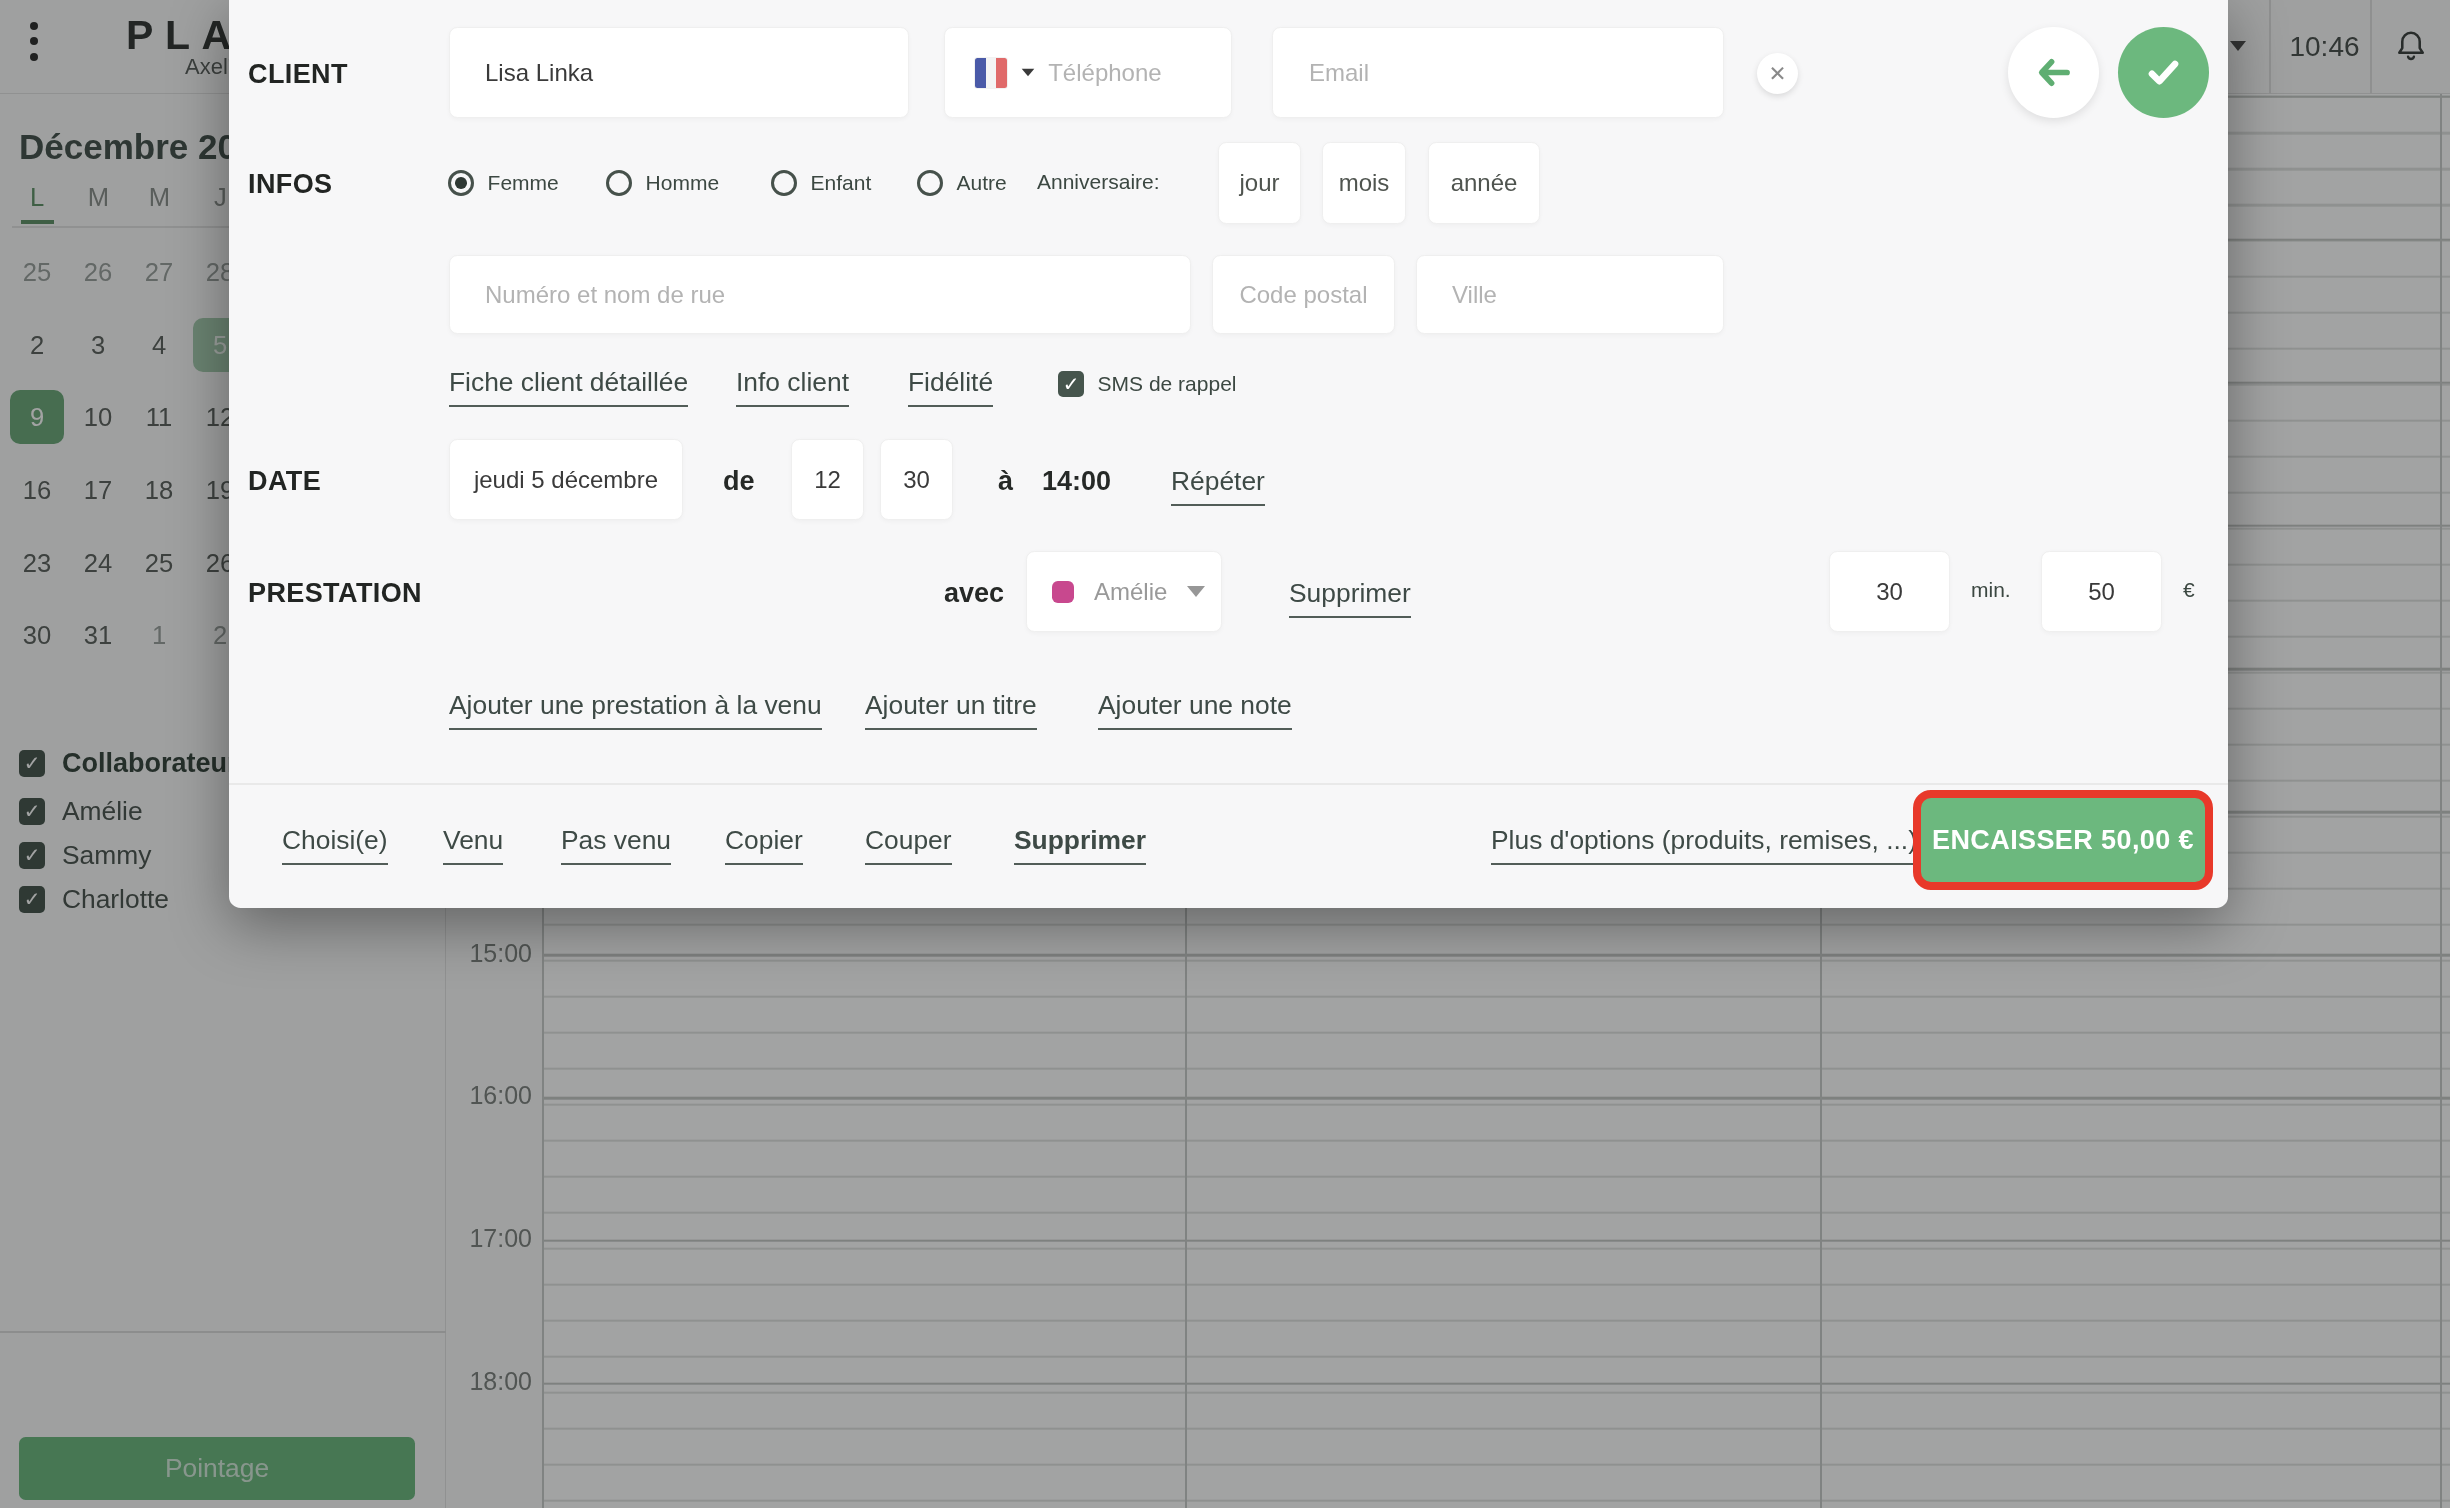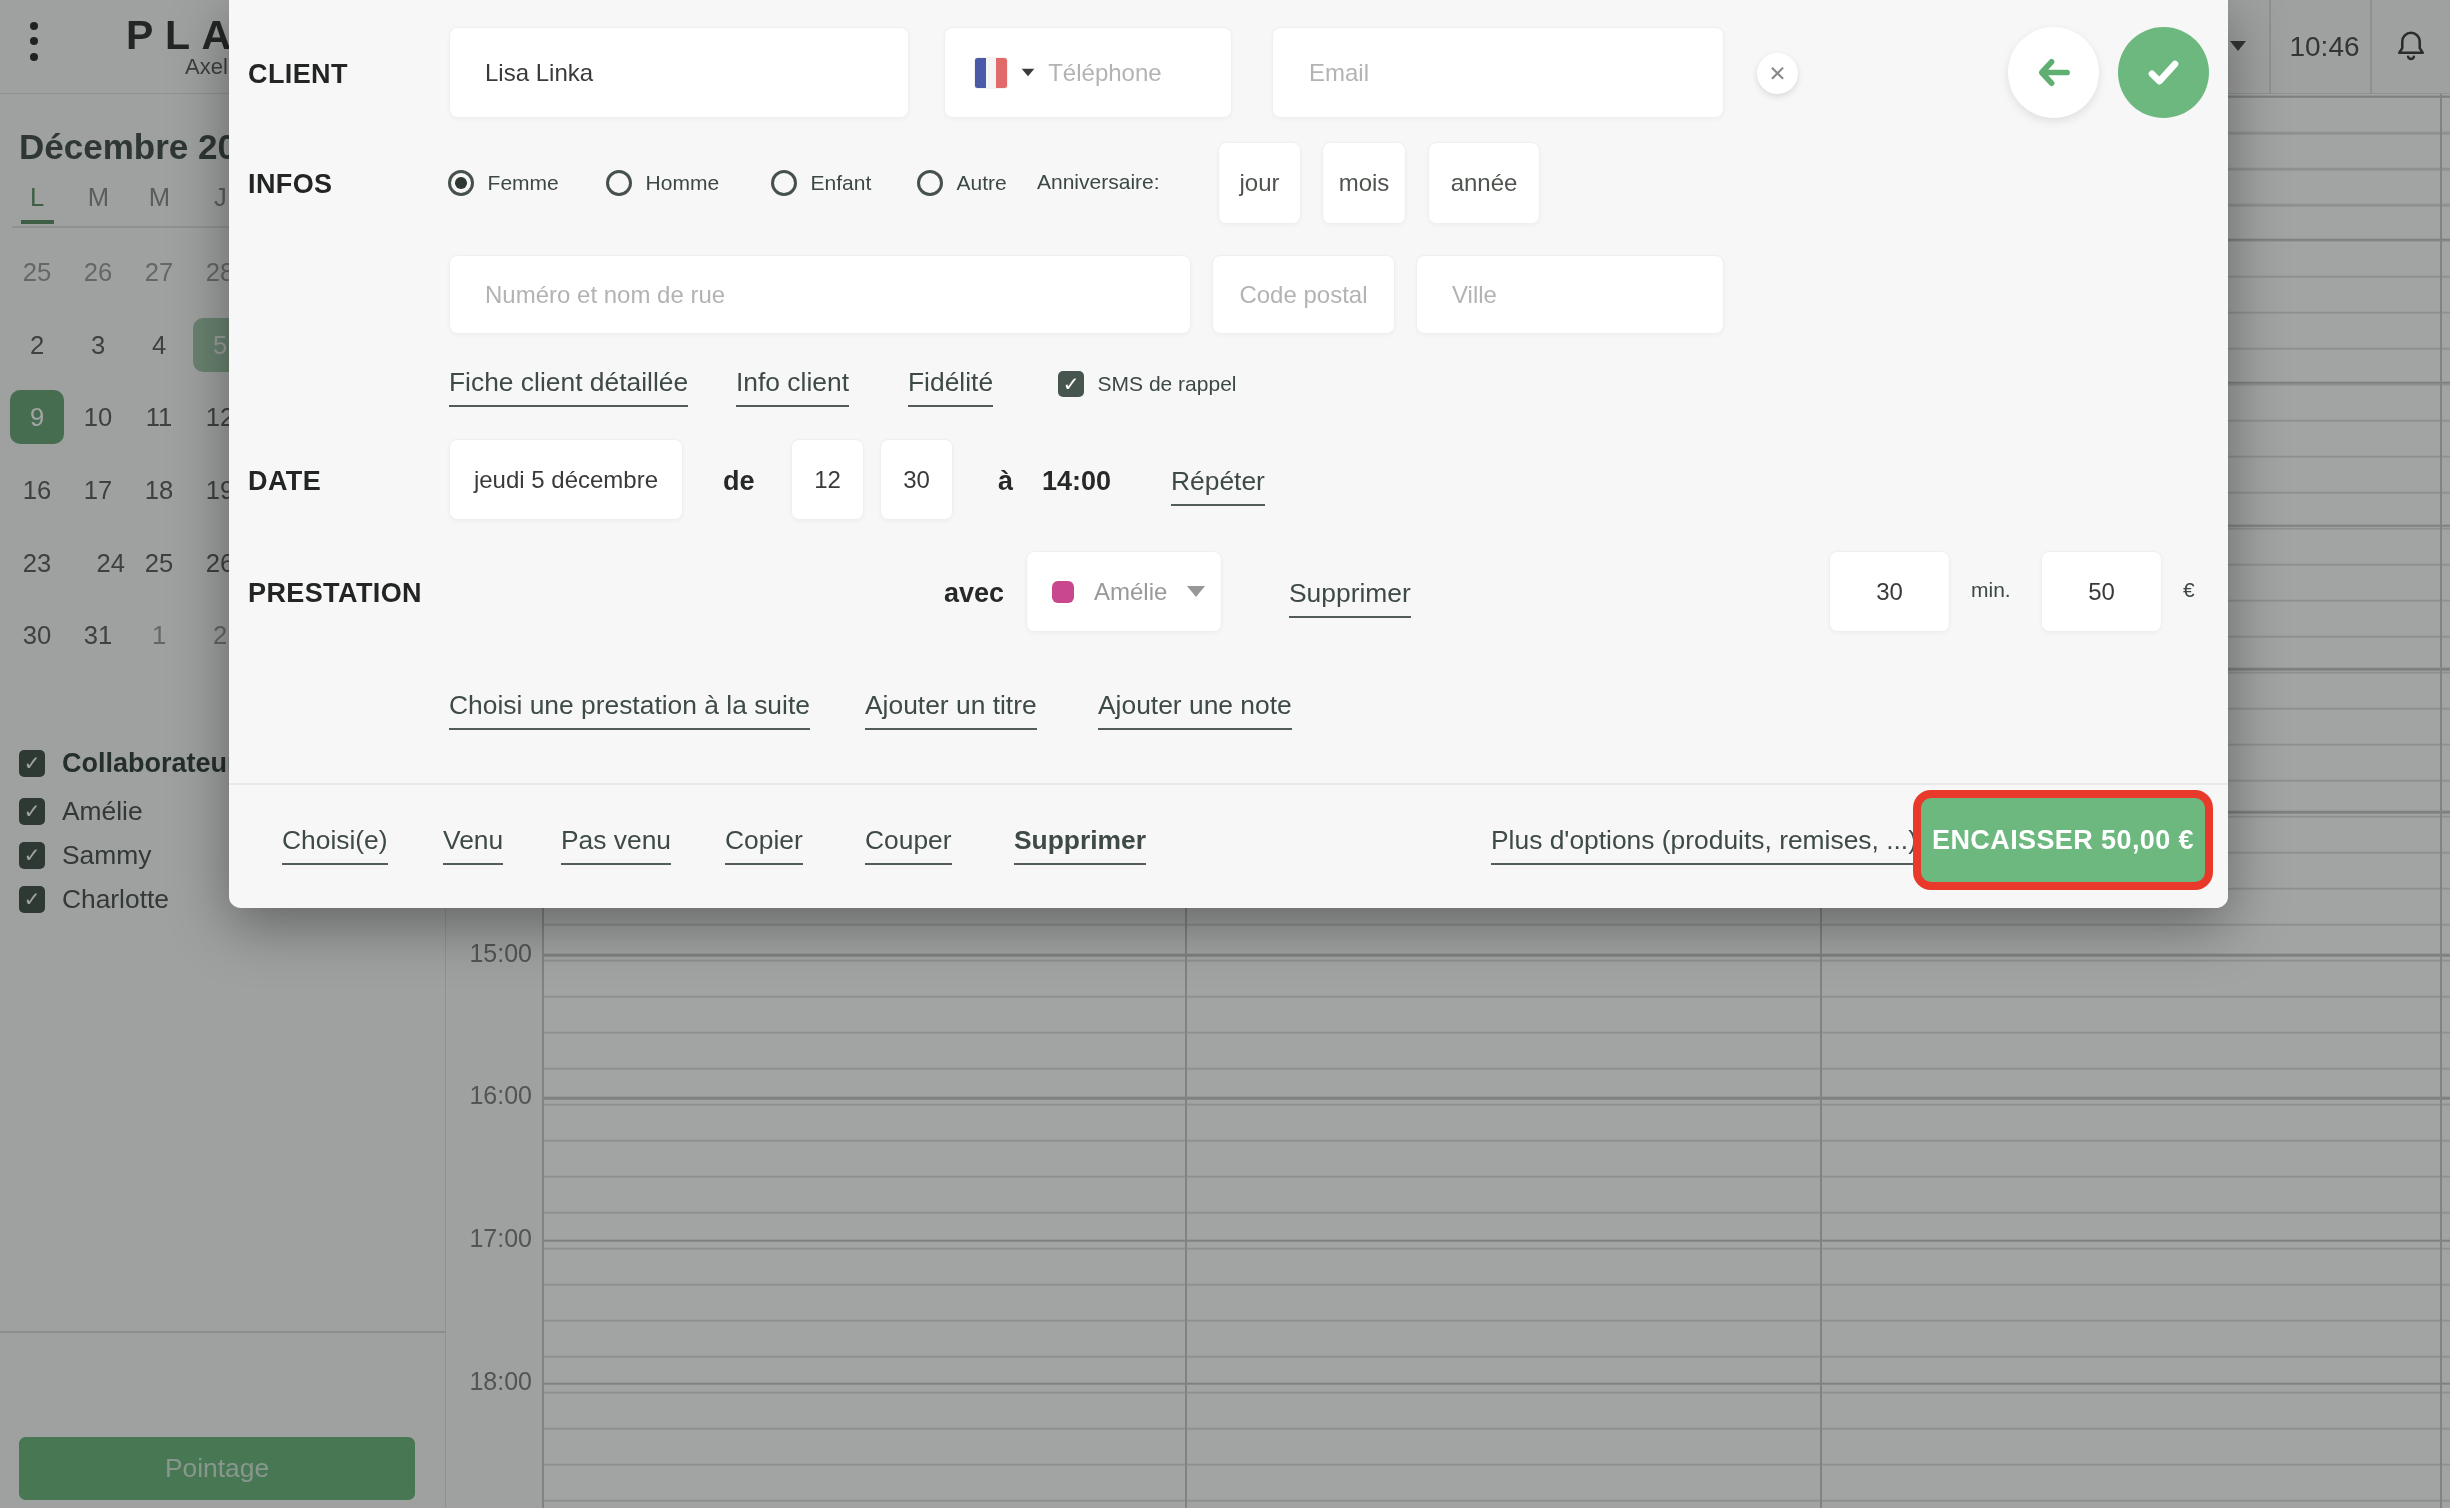--- a/index.html
+++ b/index.html
@@ -138,21 +138,21 @@
         <div class="cal-cell" style="left: 315px; top: 296px;">14</div>
         <div class="cal-cell" style="left: 376px; top: 296px;">15</div>
         <div class="cal-cell" style="left: 10px; top: 369px;">16</div>
         <div class="cal-cell" style="left: 71px; top: 369px;">17</div>
         <div class="cal-cell" style="left: 132px; top: 369px;">18</div>
         <div class="cal-cell" style="left: 193px; top: 369px;">19</div>
         <div class="cal-cell" style="left: 254px; top: 369px;">20</div>
         <div class="cal-cell" style="left: 315px; top: 369px;">21</div>
         <div class="cal-cell" style="left: 376px; top: 369px;">22</div>
         <div class="cal-cell" style="left: 10px; top: 442px;">23</div>
-        <div class="cal-cell" style="left: 71px; top: 442px; text-align: right;">24</div>
+        <div class="cal-cell" style="left: 71px; top: 442px;">24</div>
         <div class="cal-cell" style="left: 132px; top: 442px;">25</div>
         <div class="cal-cell" style="left: 193px; top: 442px;">26</div>
         <div class="cal-cell" style="left: 254px; top: 442px;">27</div>
         <div class="cal-cell" style="left: 315px; top: 442px;">28</div>
         <div class="cal-cell" style="left: 376px; top: 442px;">29</div>
         <div class="cal-cell" style="left: 10px; top: 514px;">30</div>
         <div class="cal-cell" style="left: 71px; top: 514px;">31</div>
         <div class="cal-cell muted" style="left: 132px; top: 514px;">1</div>
         <div class="cal-cell muted" style="left: 193px; top: 514px;">2</div>
         <div class="cal-cell muted" style="left: 254px; top: 514px;">3</div>
@@ -286,21 +286,21 @@
     <div class="ulink" style="left:1060px; top:578px">Supprimer</div>
     <div class="field" style="left:1600px; top:551px; width:121px; height:81px; display:flex; align-items:center; justify-content:center">
       <span>30</span>
     </div>
     <div class="plain-inline" style="left:1742px; top:578px">min.</div>
     <div class="field" style="left:1812px; top:551px; width:121px; height:81px; display:flex; align-items:center; justify-content:center">
       <span>50</span>
     </div>
     <div class="plain-inline" style="left:1954px; top:578px">€</div>
 
-    <div class="ulink" style="left:220px; top:690px">Choisi une prestation à la suite</div>
+    <div class="ulink" style="left:220px; top:690px">Ajouter une prestation à la venu</div>
     <div class="ulink" style="left:636px; top:690px">Ajouter un titre</div>
     <div class="ulink" style="left:869px; top:690px">Ajouter une note</div>
 
     <div class="footer-div"></div>
     <div class="ulink" style="left:53px; top:825px">Choisi(e)</div>
     <div class="ulink" style="left:214px; top:825px">Venu</div>
     <div class="ulink" style="left:332px; top:825px">Pas venu</div>
     <div class="ulink" style="left:496px; top:825px">Copier</div>
     <div class="ulink" style="left:636px; top:825px">Couper</div>
     <div class="ulink" style="left:785px; top:825px; font-weight:700">Supprimer</div>

